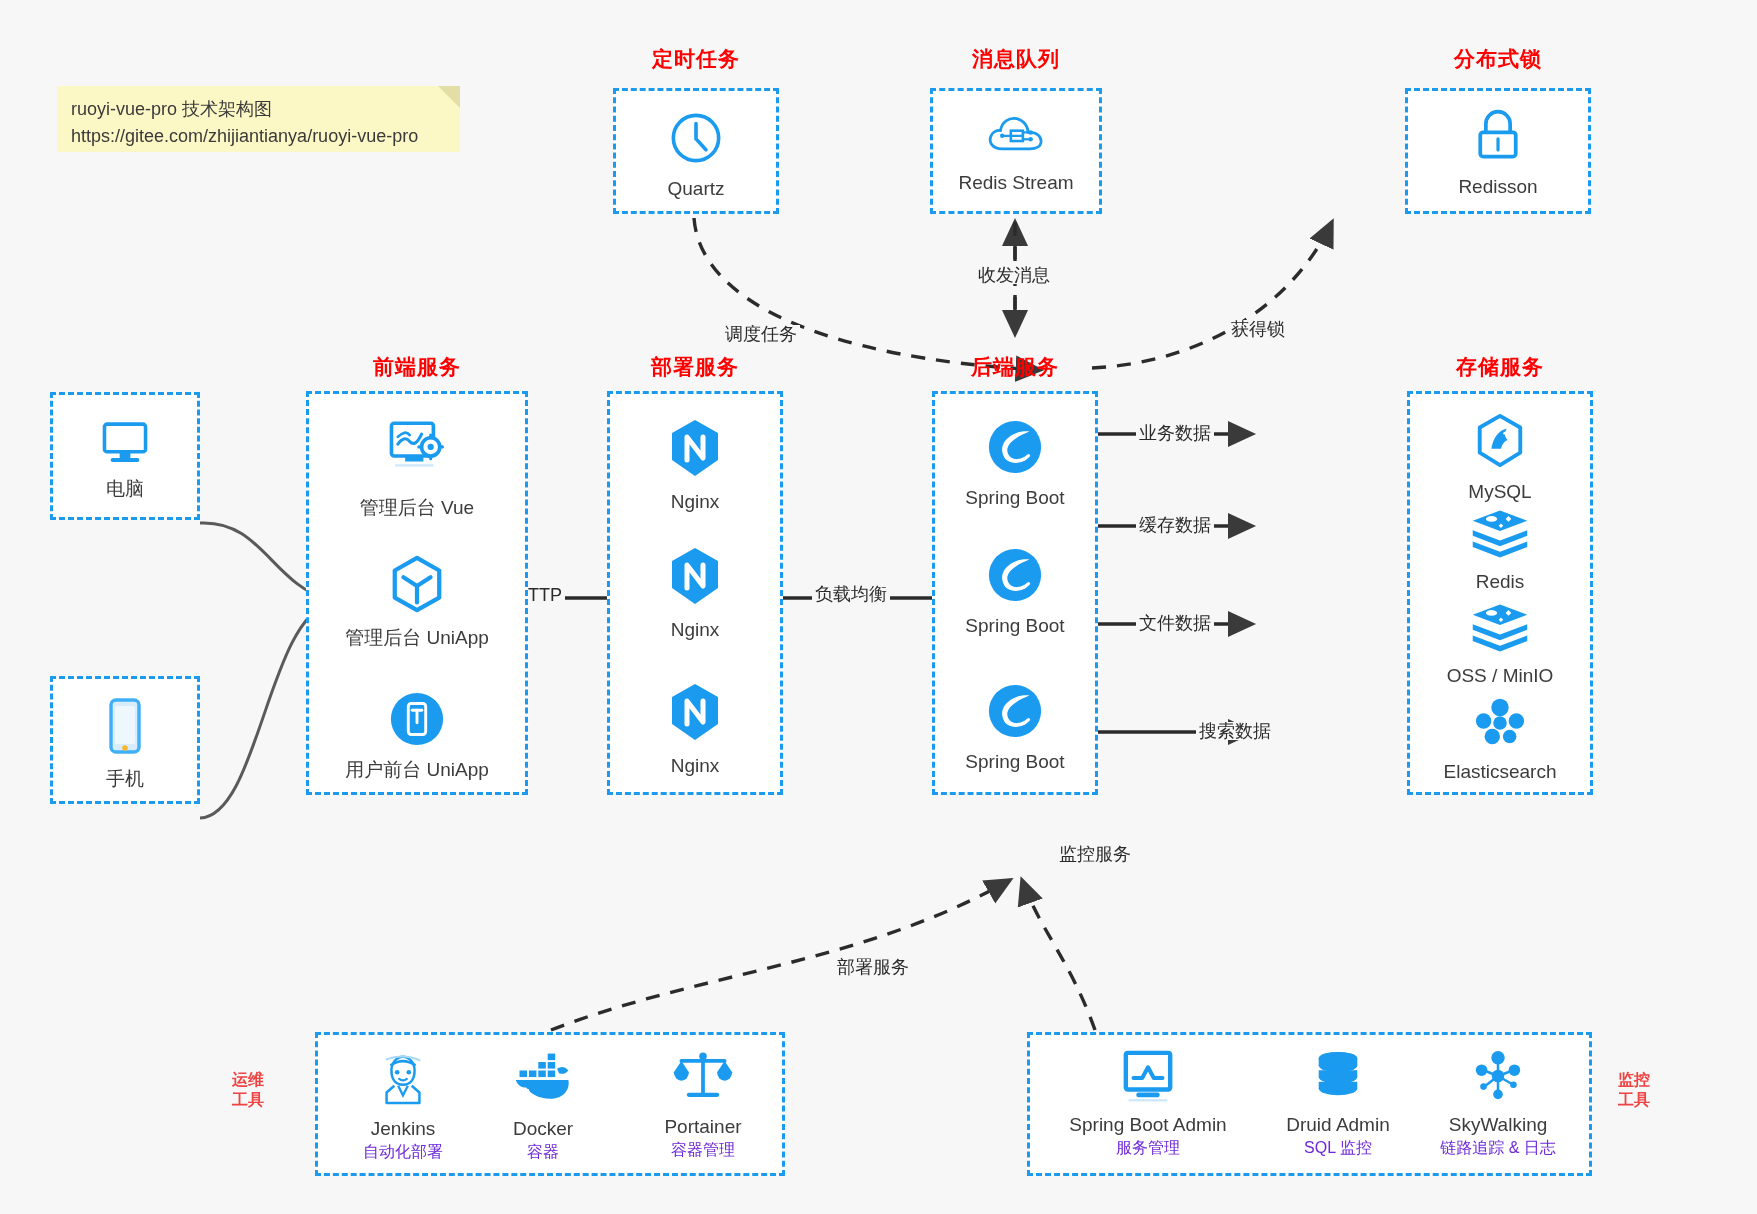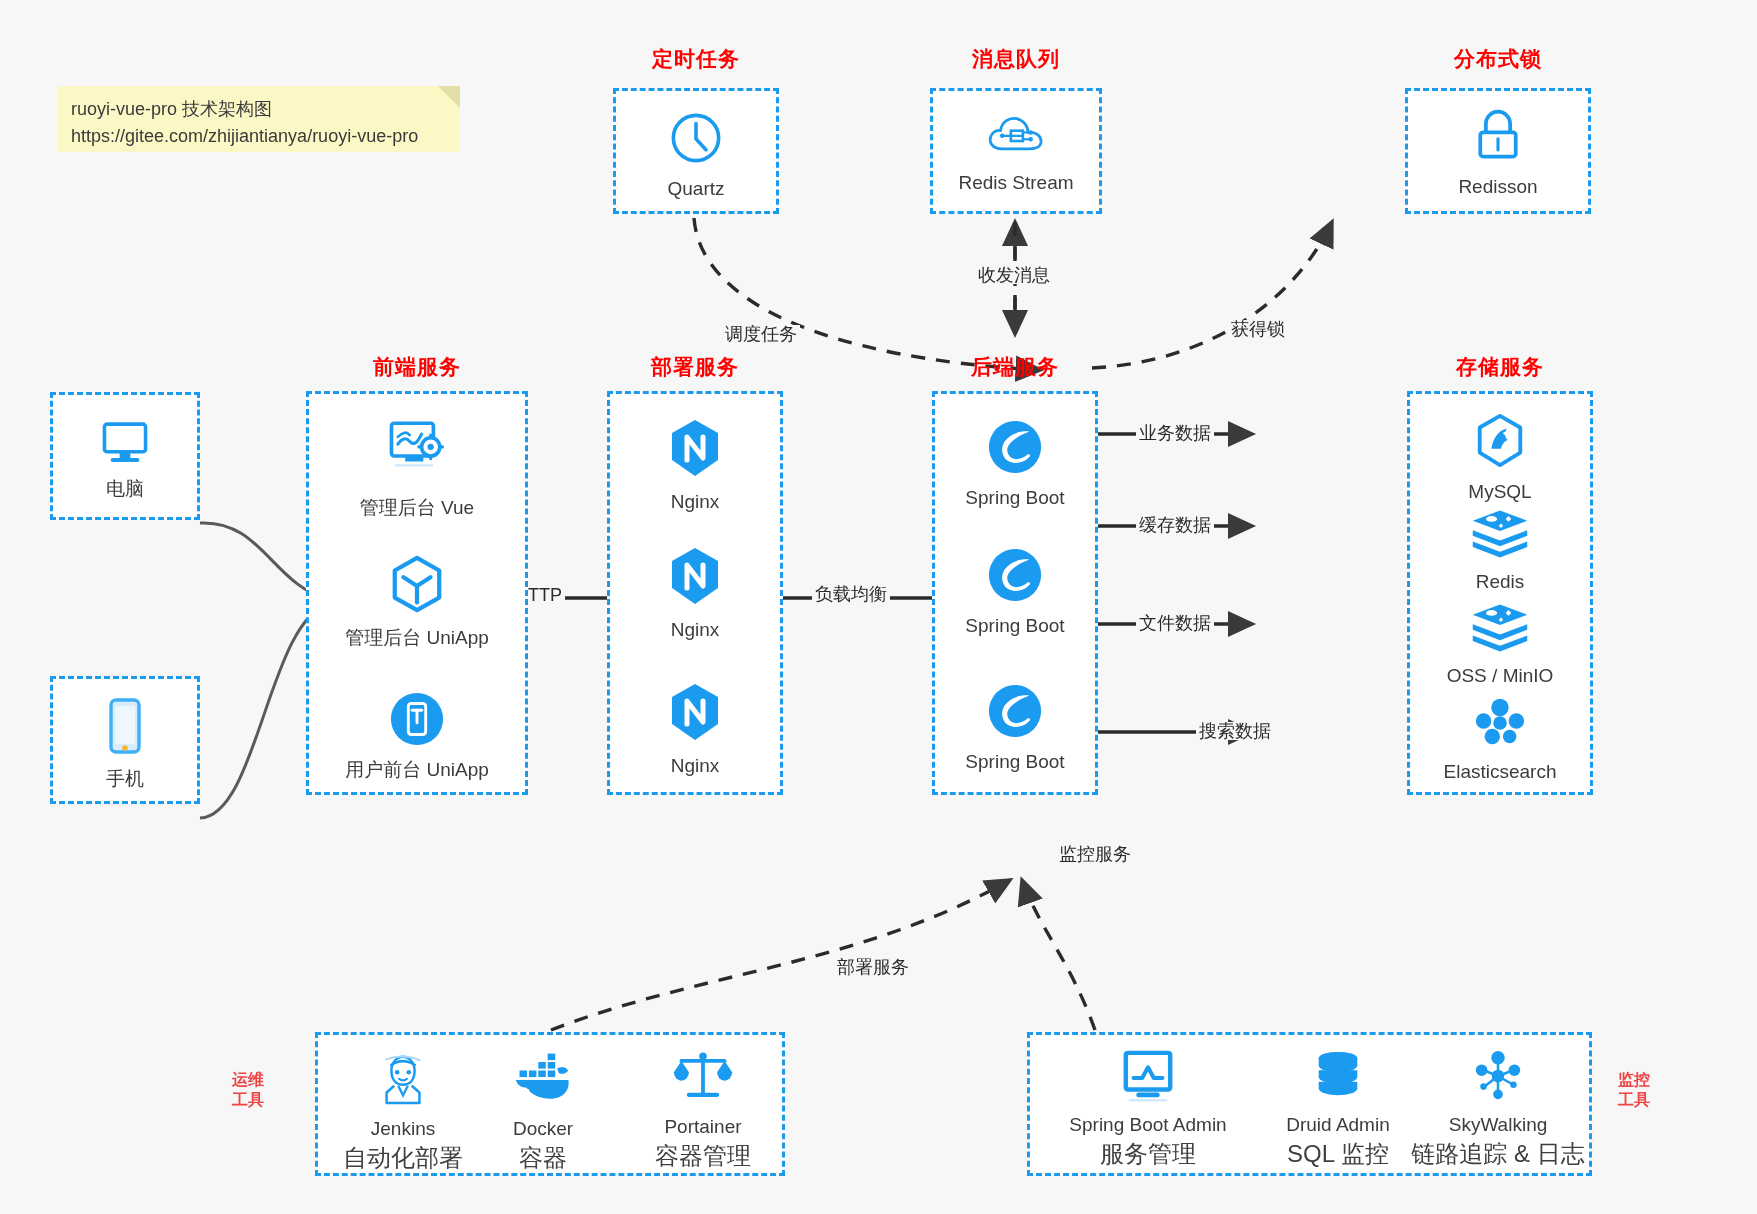--- a/index.html
+++ b/index.html
@@ -43,21 +43,21 @@
   
   .node{
     position:absolute;display:flex;flex-direction:column;
     align-items:center;justify-content:flex-start;
   }
   .node .ic{display:block;}
   .node .lbl{
     margin-top:6px;font-size:19px;color:#3c3c3c;white-space:nowrap;text-align:center;
     line-height:1.3;
   }
-  .node .lbl2{font-size:24px;color:#404040;white-space:nowrap;line-height:1.3;}
+  .node .lbl2{font-size:16px;color:#6d28d9;white-space:nowrap;line-height:1.3;}
 
   
   .elabel{
     position:absolute;font-size:18px;color:#2b2b2b;background:#f7f7f7;
     padding:0 3px;white-space:nowrap;line-height:1;
   }
   .elabel.cn{font-size:18px;}
 </style>
 </head>
 <body>

